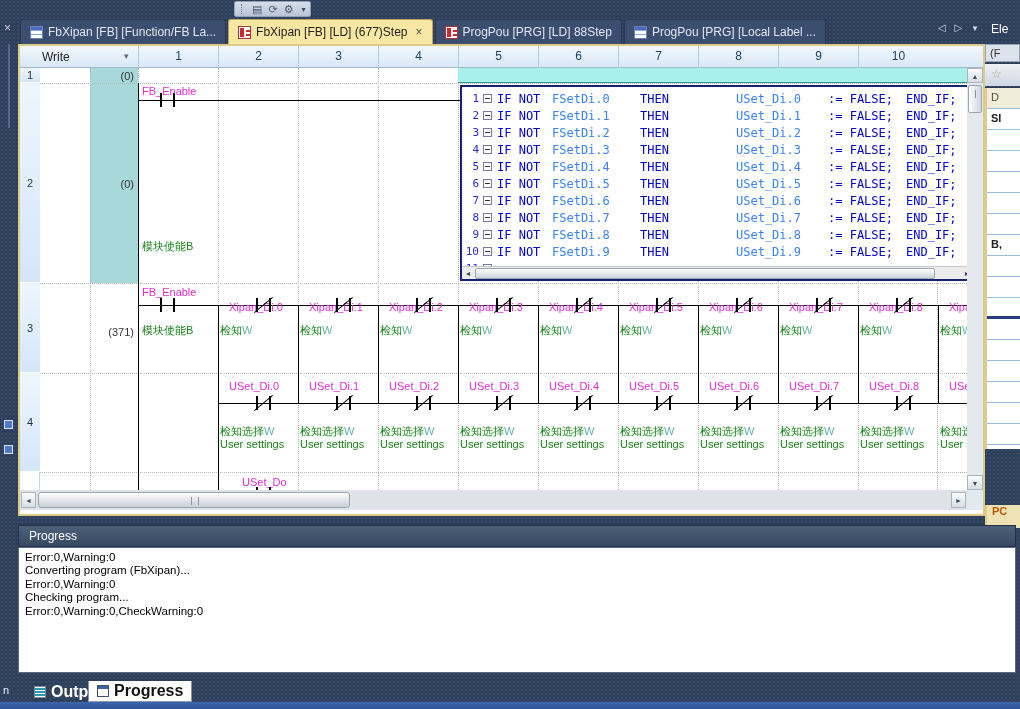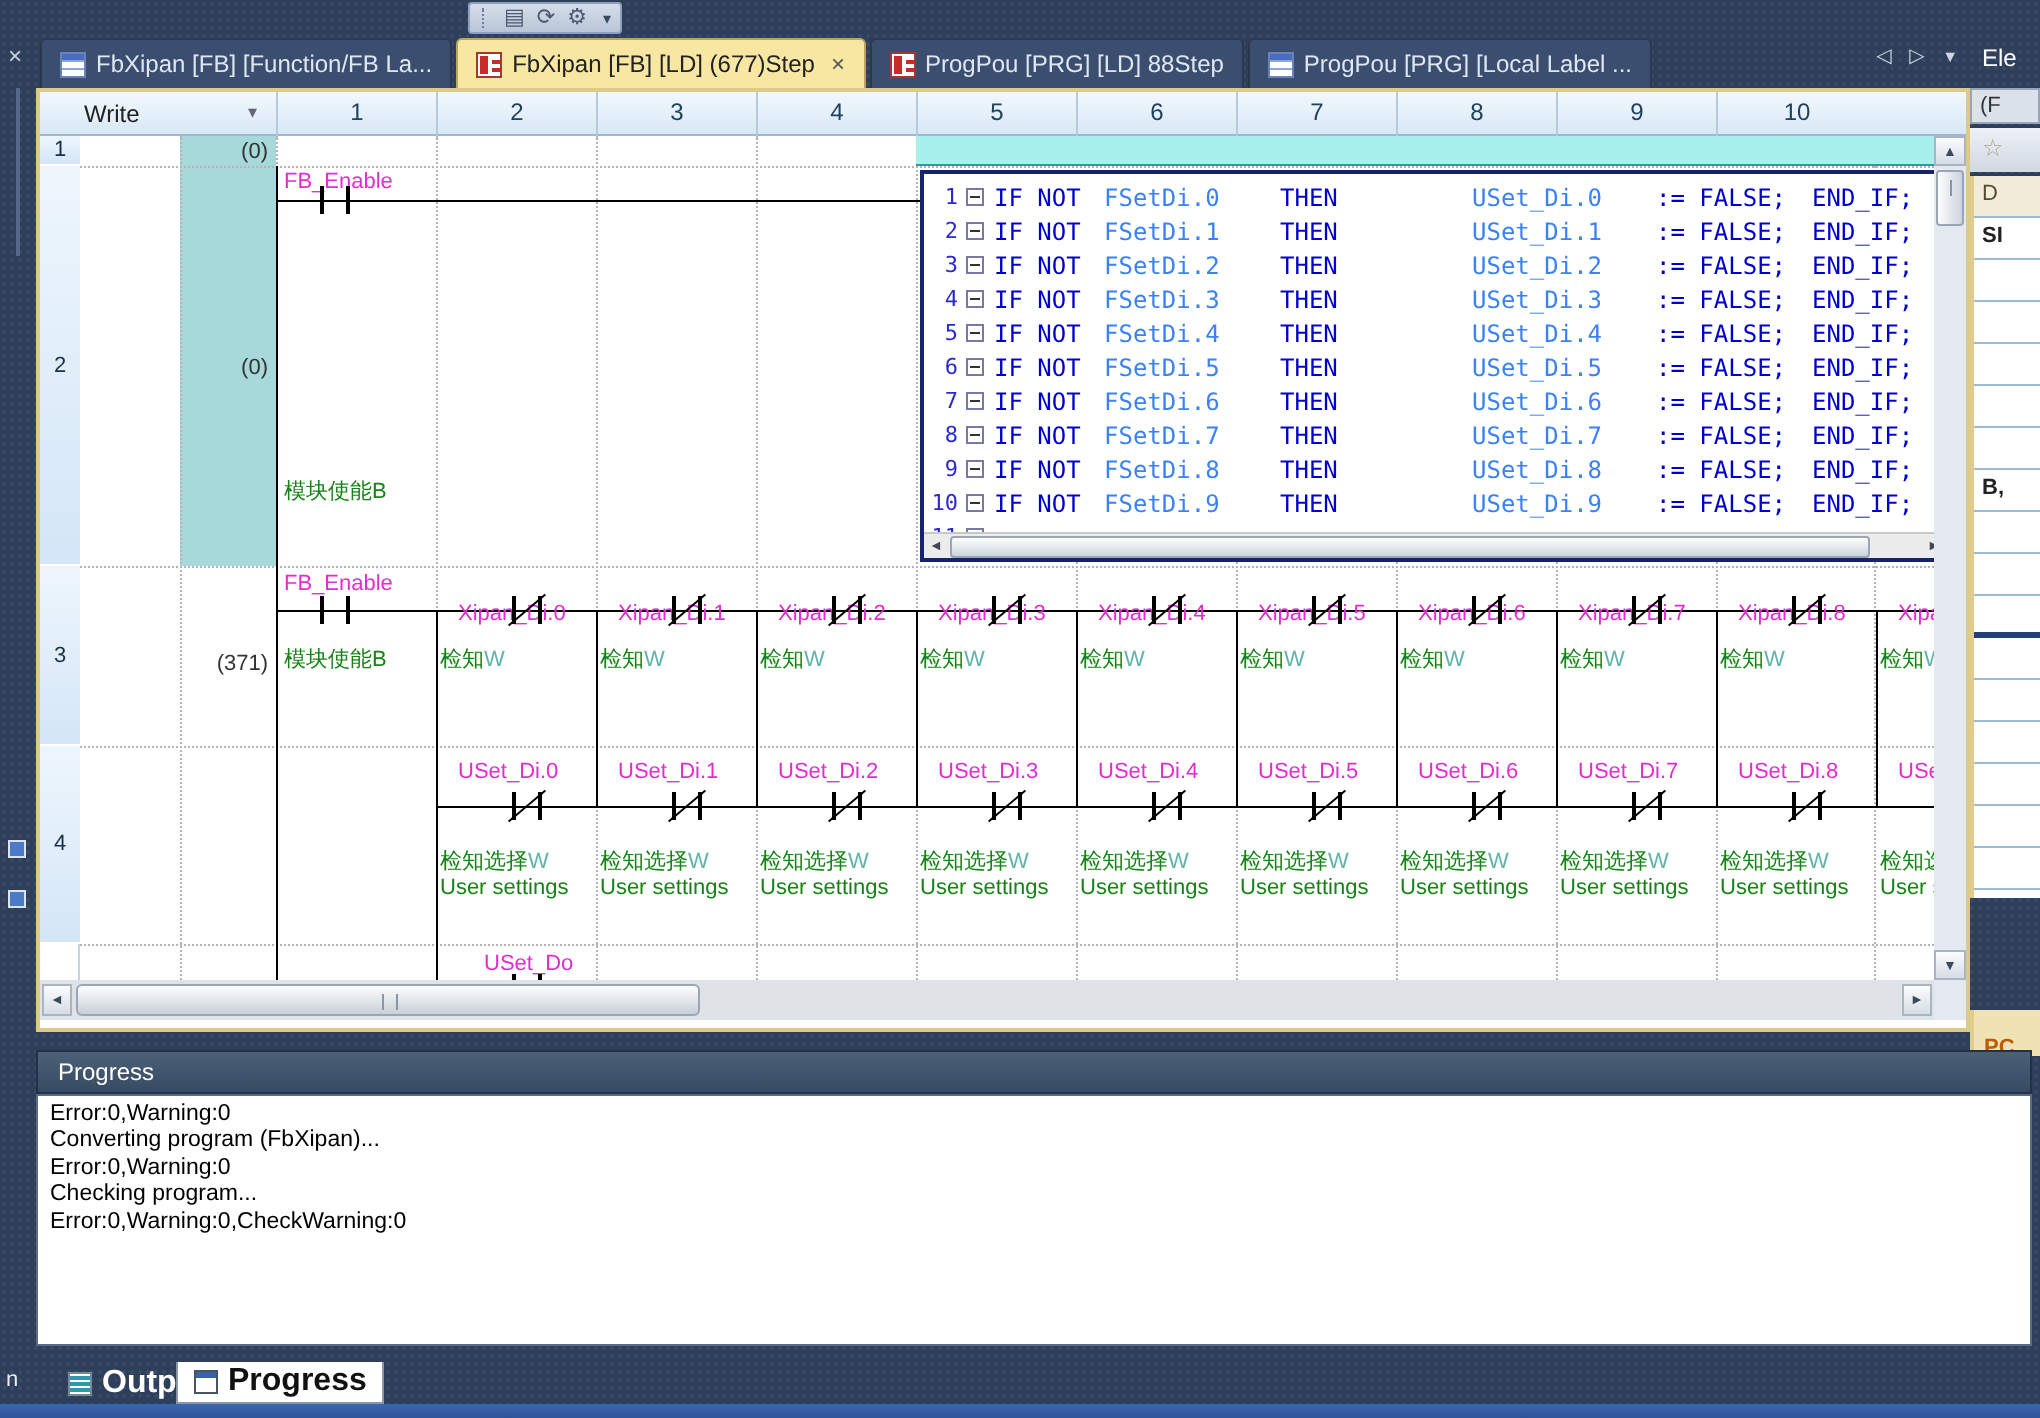--- a/index.html
+++ b/index.html
@@ -40,21 +40,21 @@
   .sp-filter { position:absolute; left:0; top:26px; width:35px; height:18px; background:#dce2ec; border:1px solid #98a4b8;
         color:#333; font-size:11px; padding:2px 0 0 4px; white-space:nowrap; }
   .sp-tools { position:absolute; left:0; top:46px; width:35px; height:22px; background:linear-gradient(#eef1f6,#cfd8e4); }
   .sp-star { position:absolute; left:6px; top:3px; color:#b0a488; font-size:12px; }
   .sp-list { position:absolute; left:0; top:70px; width:35px; height:361px; background:#fff; border-left:2px solid #e0cd8c; }
   .sp-row { height:21px; border-bottom:1px solid #9cbcdc; font-size:11px; color:#222; padding:3px 0 0 4px; white-space:nowrap; }
   .sp-row:nth-of-type(1) { background:#f2edda; color:#554c30; }
   .sp-row:nth-of-type(2), .sp-row:nth-of-type(8) { font-weight:bold; }
   .sp-row:nth-of-type(11) { border-bottom:3px solid #24407c; }
   .sp-pc { position:absolute; left:0; top:487px; width:35px; height:23px; background:#efe2b4; border-left:2px solid #e0cd8c;
-        color:#c05a00; font-weight:bold; font-size:11px; padding:13px 0 0 5px; white-space:nowrap; }
+        color:#c05a00; font-weight:bold; font-size:11px; padding:0 0 0 5px; white-space:nowrap; }
   
   .editor { position:absolute; left:18px; top:44px; width:967px; height:472px; border:2px solid #ddca8a; background:#fff; }
   .ed-head { position:absolute; left:0; top:0; width:963px; height:22px;
         background:linear-gradient(#f2f8fd,#d8e8f6); border-bottom:1px solid #9fb8cf; }
   .ed-mode { position:absolute; left:22px; top:4px; font-size:12px; color:#222; }
   .ed-mode-dd { position:absolute; left:104px; top:5px; font-size:9px; color:#667; }
   .col-heads { position:absolute; left:118px; top:0; height:22px; display:flex; }
   .col-head { flex:0 0 80px; width:80px; text-align:center; font-size:12px; color:#20415e; padding-top:3px;
         border-left:1px solid #b5cade; }
   .grid { position:absolute; left:0; top:22px; width:947px; height:422px; overflow:hidden; background:#fff; }

